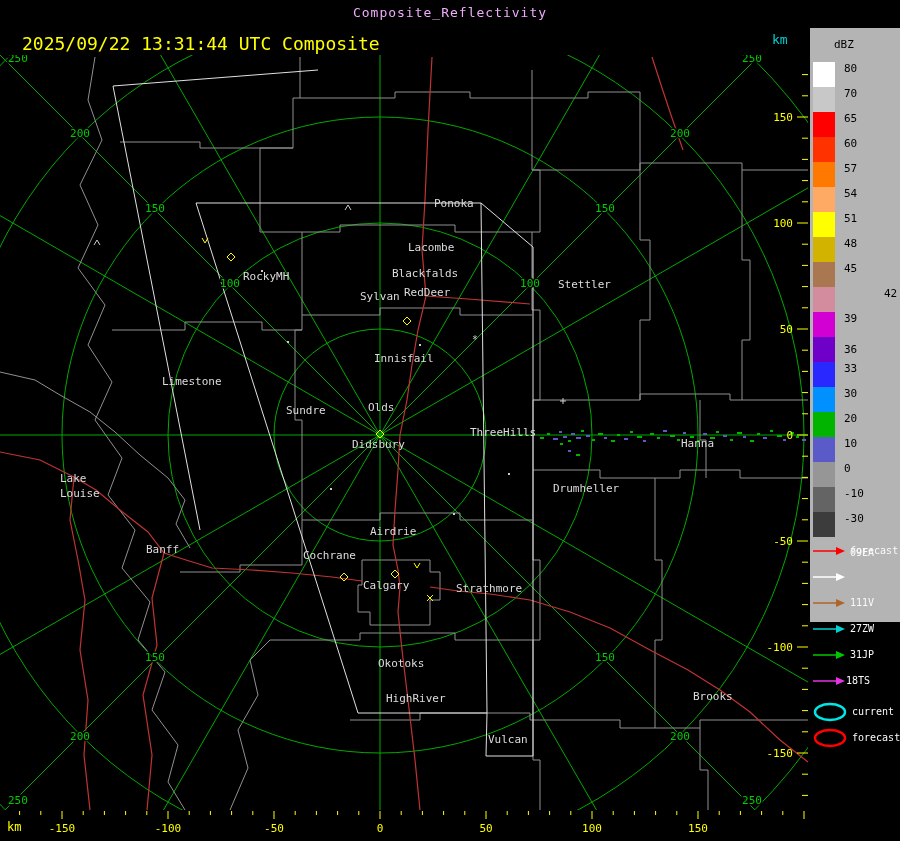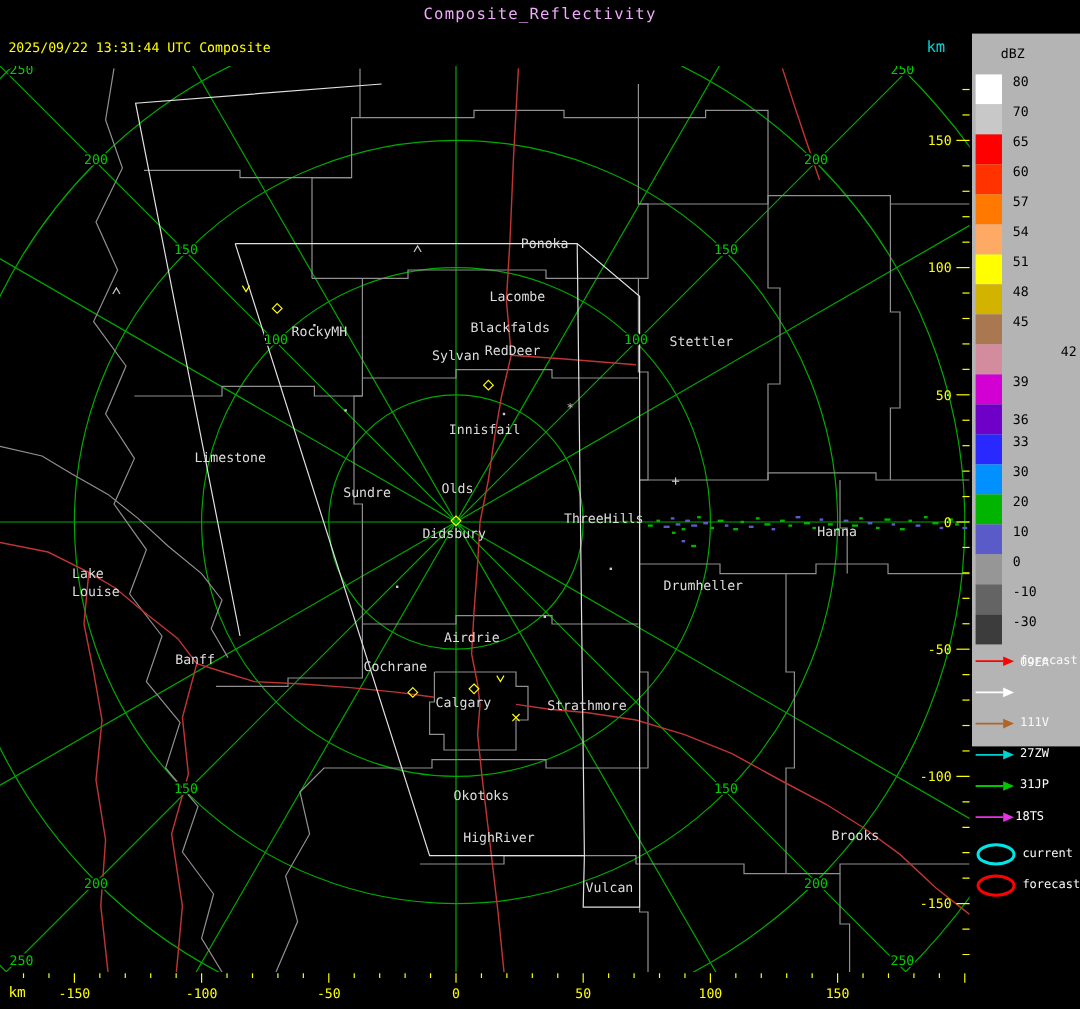--- a/index.html
+++ b/index.html
@@ -1,20 +1,20 @@
 <!DOCTYPE html>
 <html><head>
 <meta charset="utf-8">
 <style>
   html,body{margin:0;padding:0;background:#000}
   #app{position:relative;width:900px;height:841px;background:#000;overflow:hidden;
        font-family:"DejaVu Sans Mono","Liberation Mono",monospace}
   #titlebar{position:absolute;top:0;left:0;width:900px;height:28px;color:#f0abfc;
        font-size:13px;line-height:26px;text-align:center;letter-spacing:1px}
-  #timestamp{position:absolute;top:33px;left:7px;color:#ffff00;font-size:11px;white-space:pre}
+  #timestamp{position:absolute;top:33px;left:22px;color:#ffff00;font-size:18px;white-space:pre}
   #km-top{position:absolute;top:32px;left:772px;color:#00d2d2;font-size:13px}
   #km-bottom{position:absolute;top:820px;left:7px;color:#ffff00;font-size:12px}
   #map-svg{position:absolute;top:0;left:0}
   #sidebar{position:absolute;top:28px;left:810px;width:90px;height:594px;background:#b4b4b4}
   #dbz-title{position:absolute;top:10px;left:24px;font-size:11px;color:#000}
   .swatch{position:absolute;left:3px;width:22px;height:25px}
   .swatch-label{position:absolute;left:34px;font-size:11px;color:#000;line-height:11px}
   .legend-svg{position:absolute;left:2px}
   .legend-label{position:absolute;font-size:10px;color:#fafafa;line-height:12px}
   .ring{stroke:#00aa00;fill:none;stroke-width:1}

